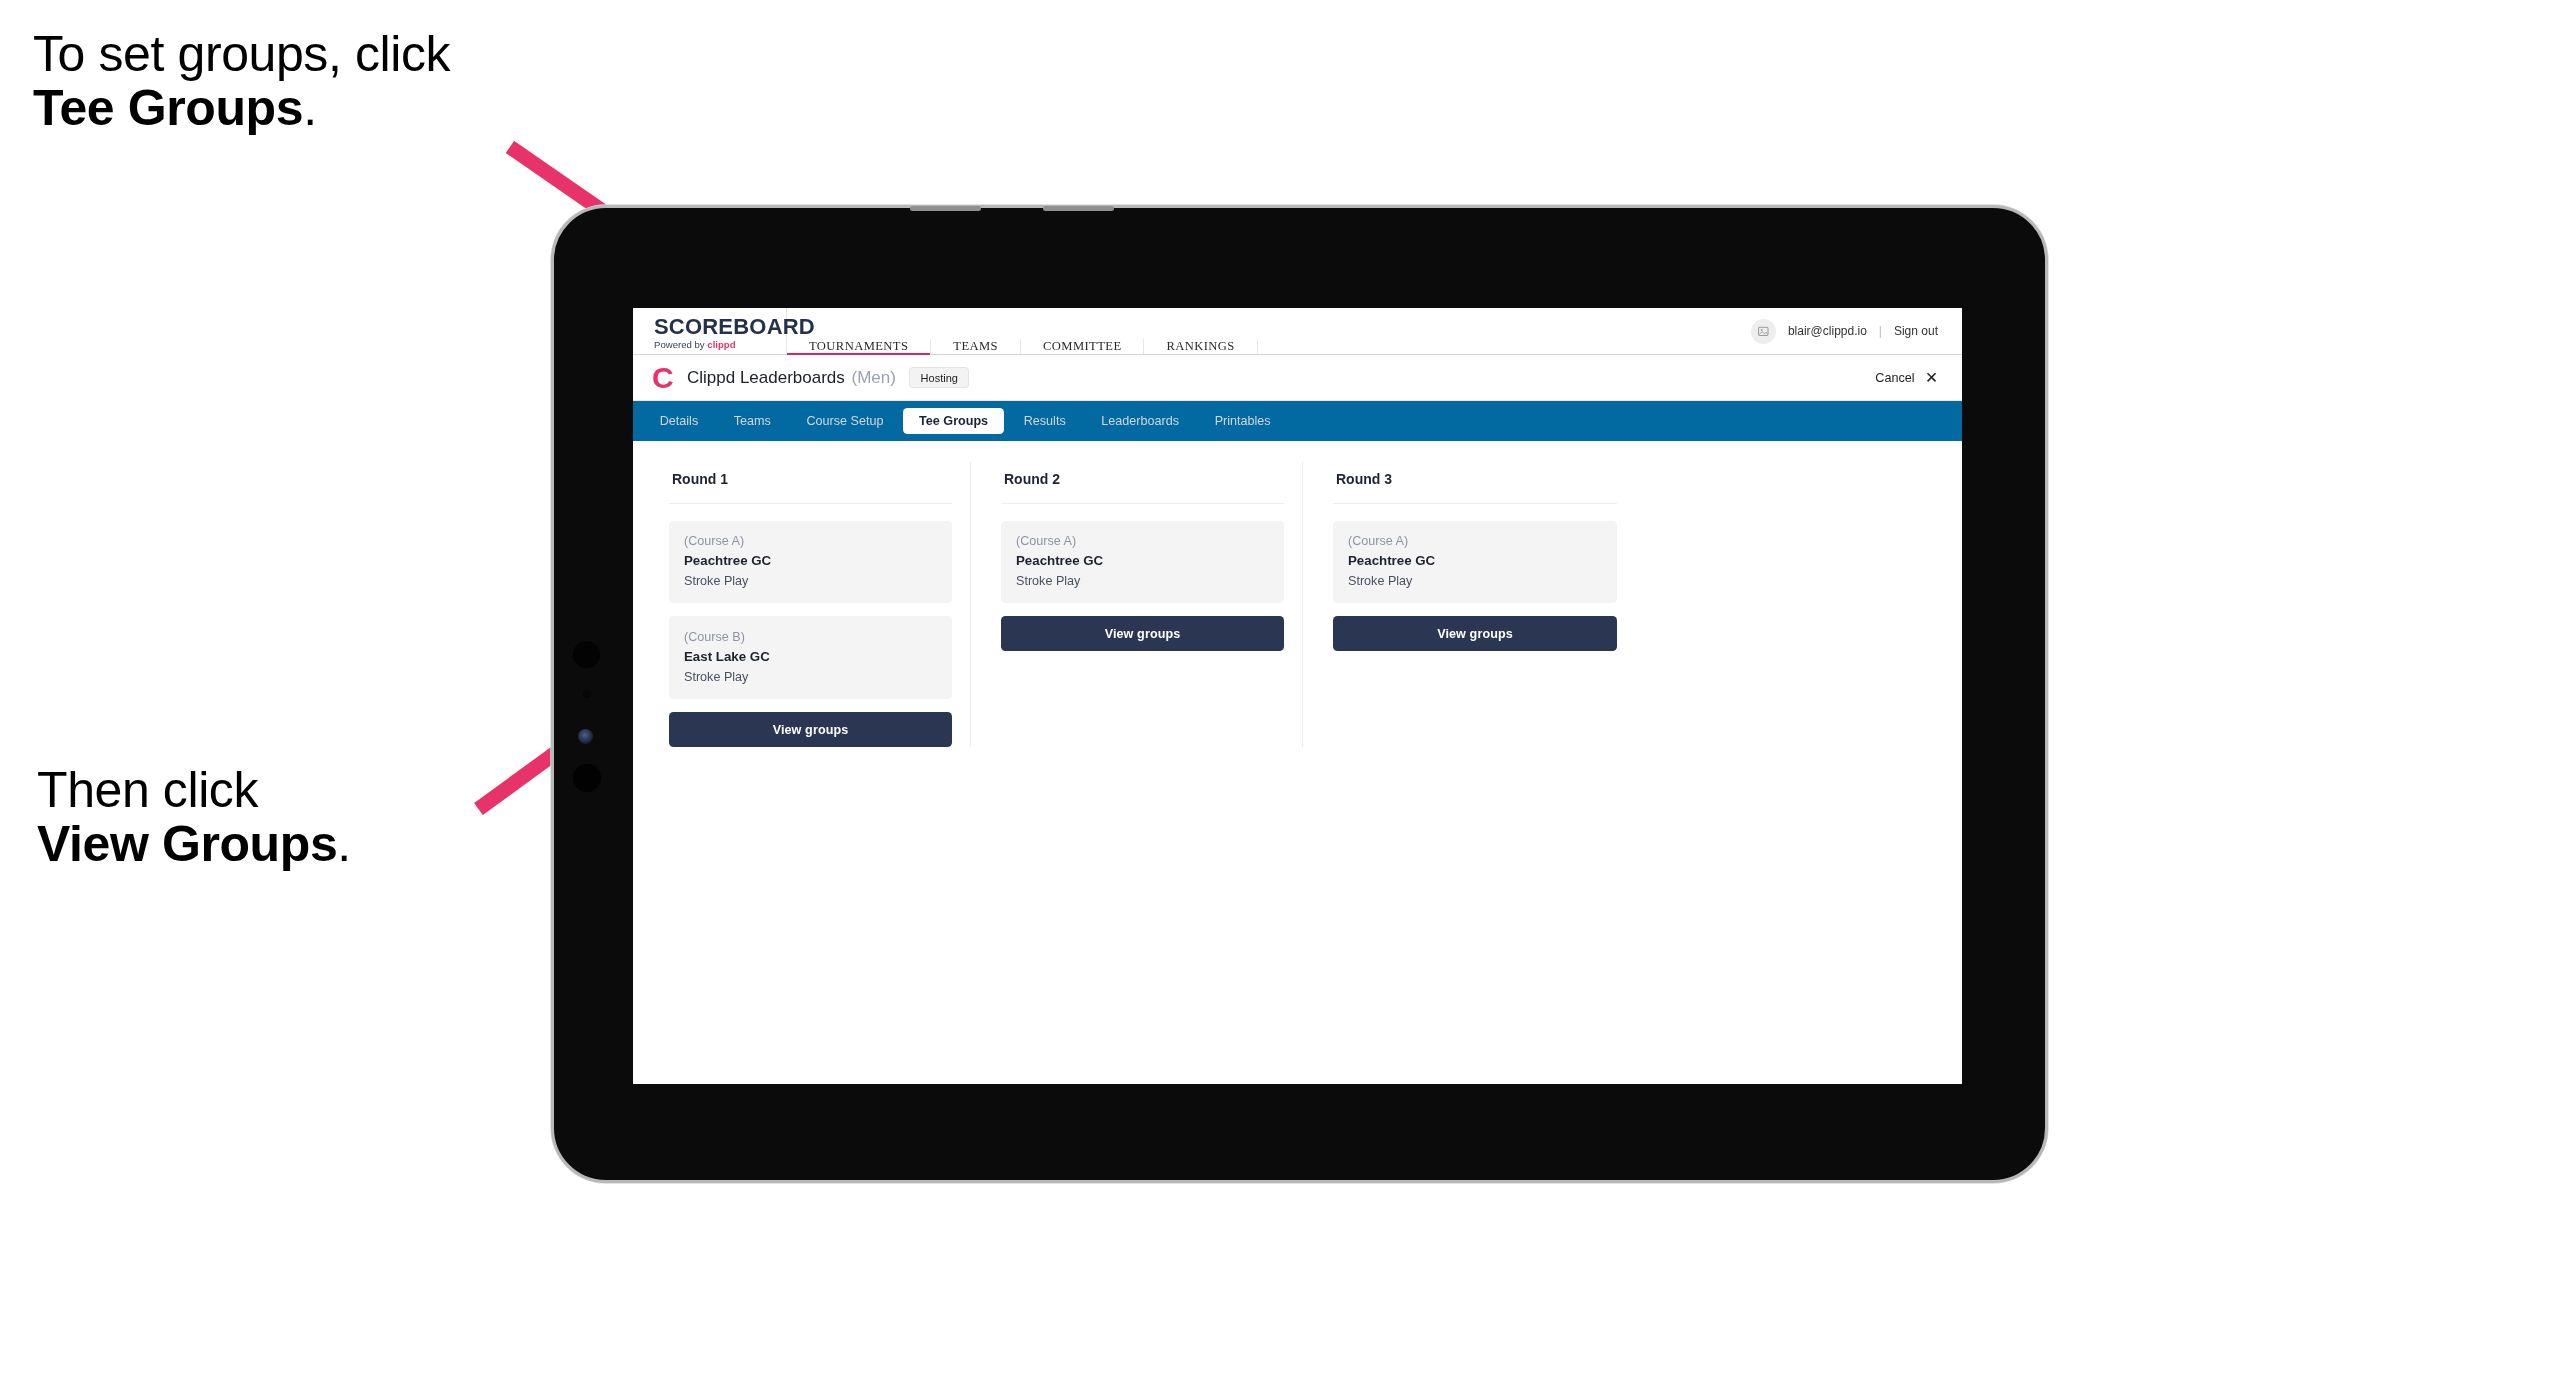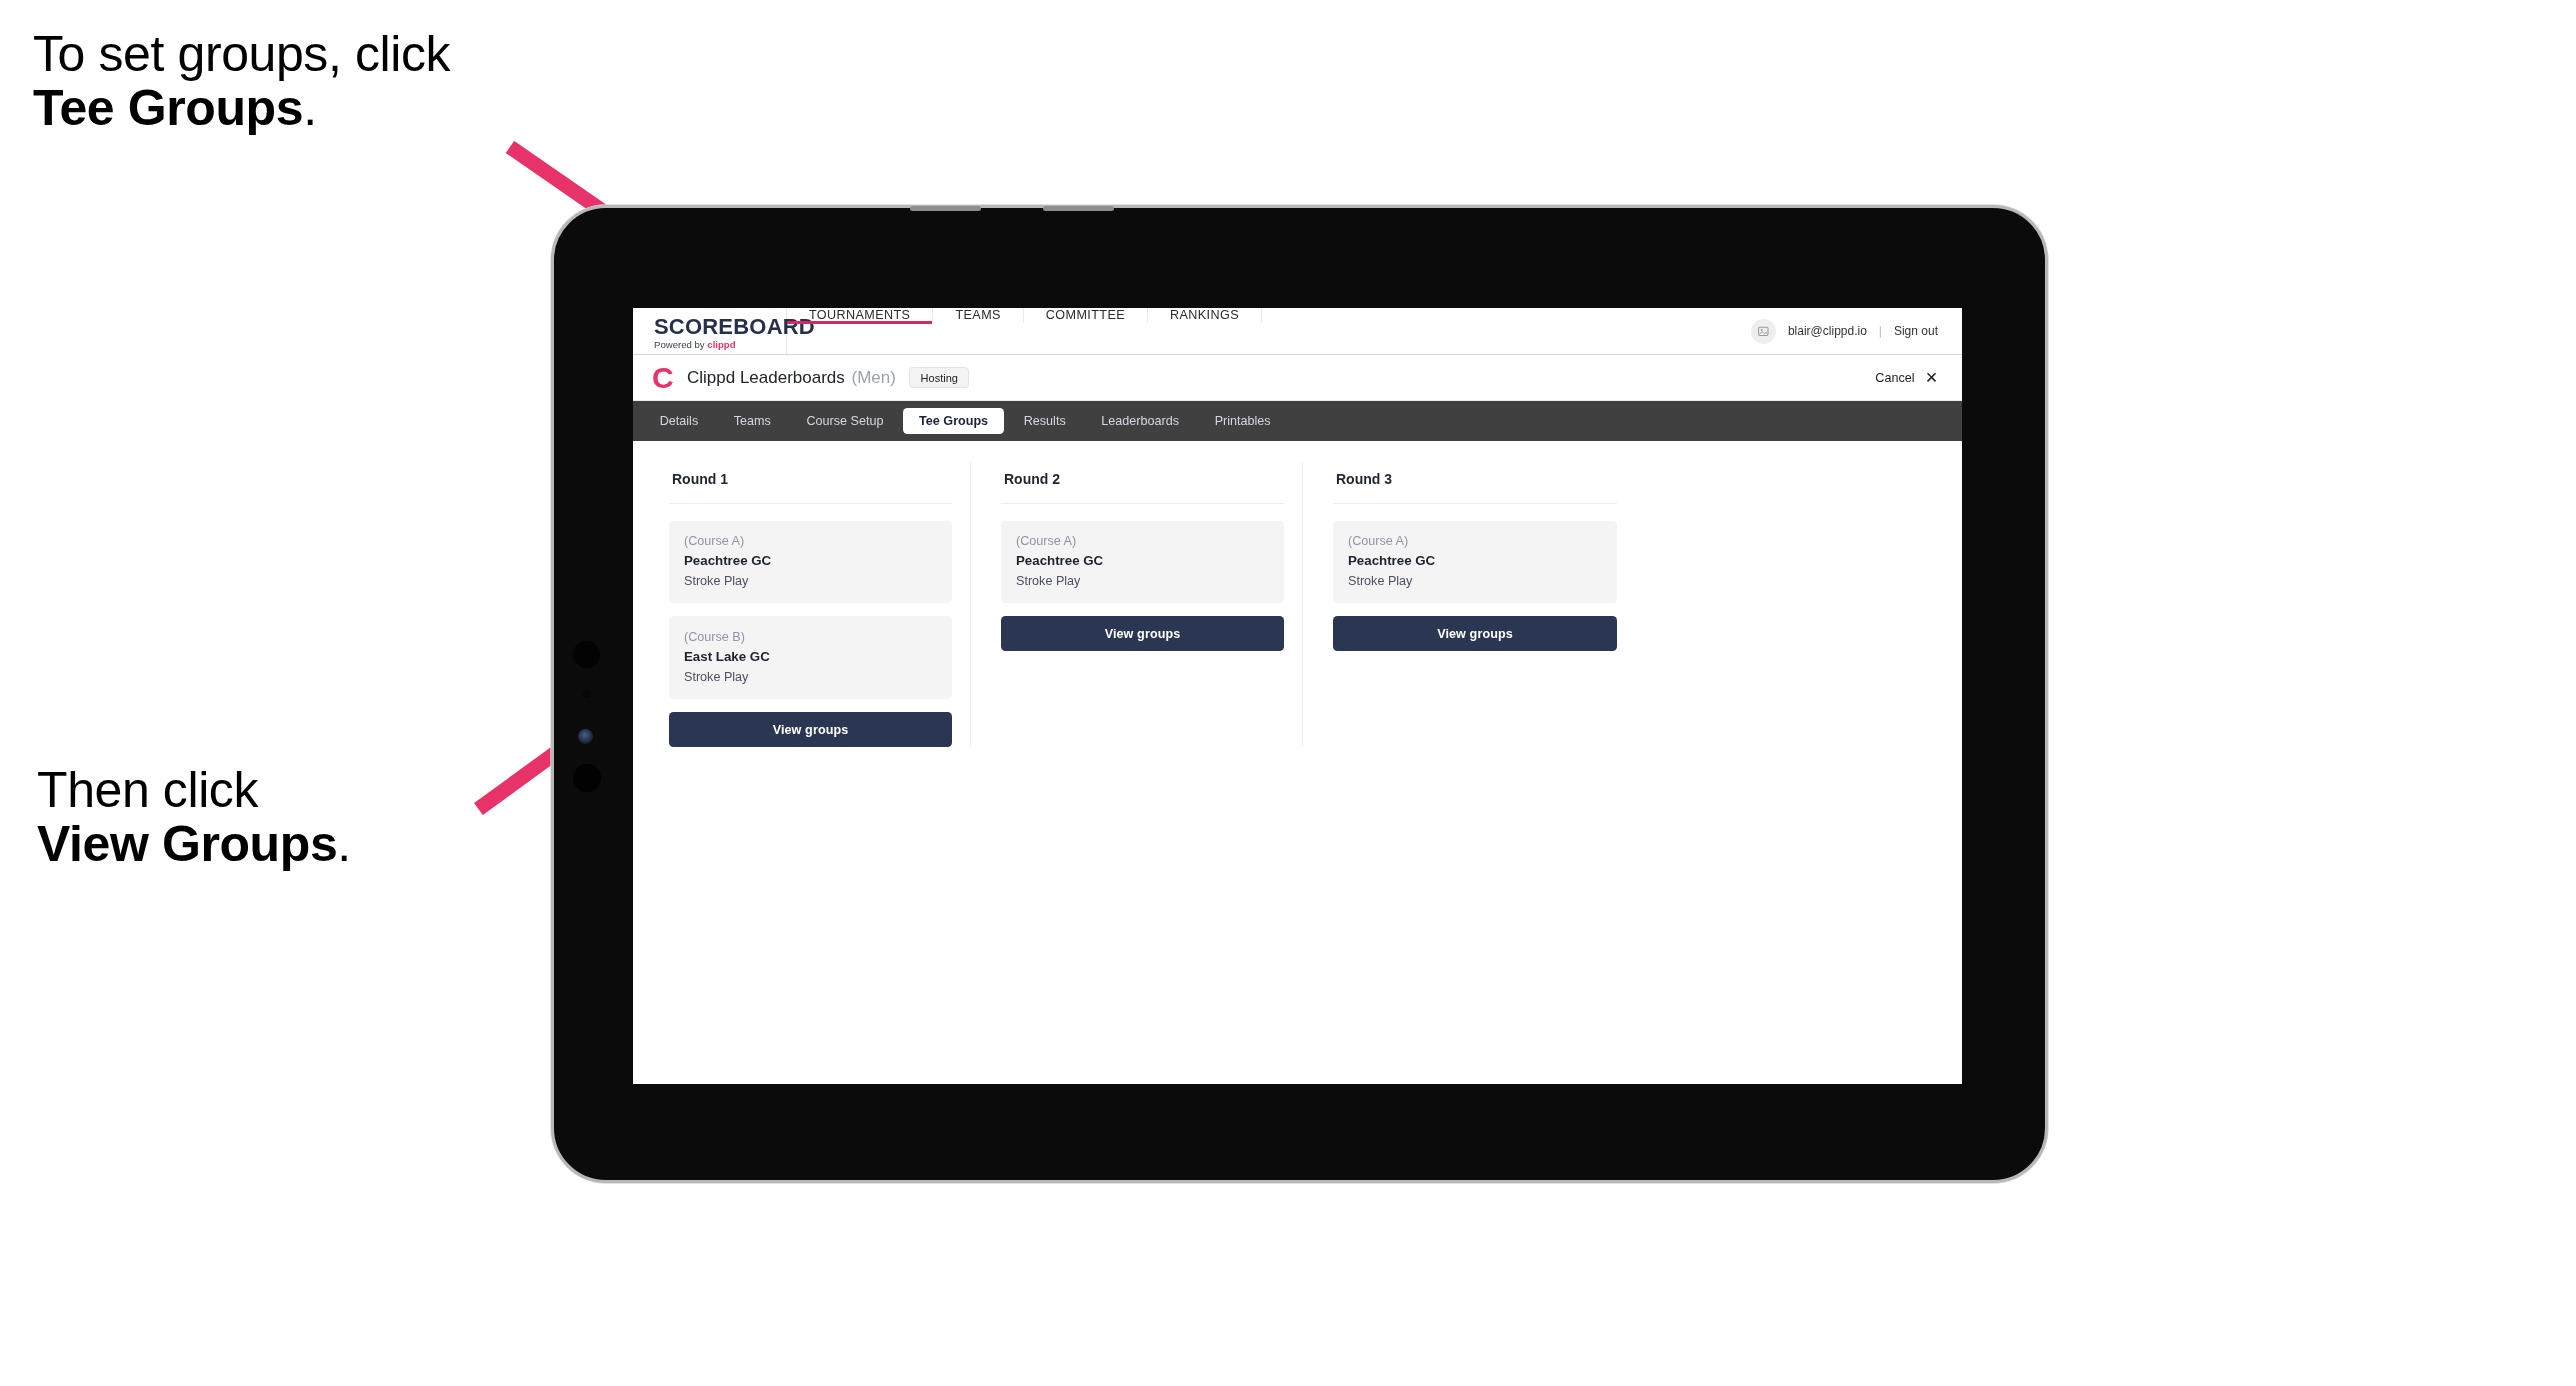--- a/index.html
+++ b/index.html
@@ -78,21 +78,21 @@
   .logo-word {
     font-family: "Liberation Sans Narrow", "Liberation Sans", sans-serif;
     font-weight: 700; font-size: 22px; letter-spacing: 0.2px;
     color: #25314b; line-height: 1;
   }
   .logo-sub {
     font-size: 9.6px; color: #3a4354; margin-top: 2.2px; line-height: 1;
   }
   .logo-sub .brand { color: #e8326a; font-weight: 700; }
 
-  .topnav-items { display: flex; align-items: flex-start; }
+  .topnav-items { display: flex; align-items: flex-end; font-family: Liberation Serif, serif; }
   .topnav-item {
     position: relative;
     display: flex; align-items: center;
     padding: 0 22px;
     font-size: 12.6px; letter-spacing: 0.4px;
     color: #2a2a2a;
     border-right: 0.7px solid #e8e8e8;
     cursor: pointer;
   }
   .topnav-item.active::after {
@@ -141,21 +141,21 @@
   .cancel {
     margin-left: auto;
     display: flex; align-items: center; gap: 10.4px;
     font-size: 12.6px; color: #1e1e1e; cursor: pointer;
   }
   .cancel .x { font-size: 15.6px; }
 
   
   .tabstrip {
     height: 40px;
-    background: #404040;
+    background: #0369a1;
     display: flex; align-items: center;
     padding: 0 10.4px;
     gap: 3px;
   }
   .tab {
     font-size: 12.6px; color: #d2d7e2;
     padding: 6px 16.3px;
     border-radius: 4.4px;
     cursor: pointer; white-space: nowrap;
   }

